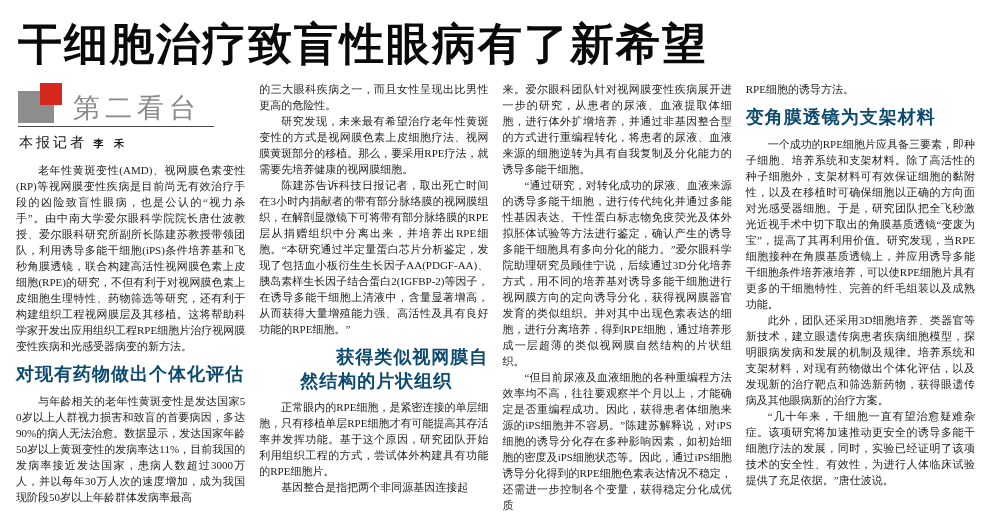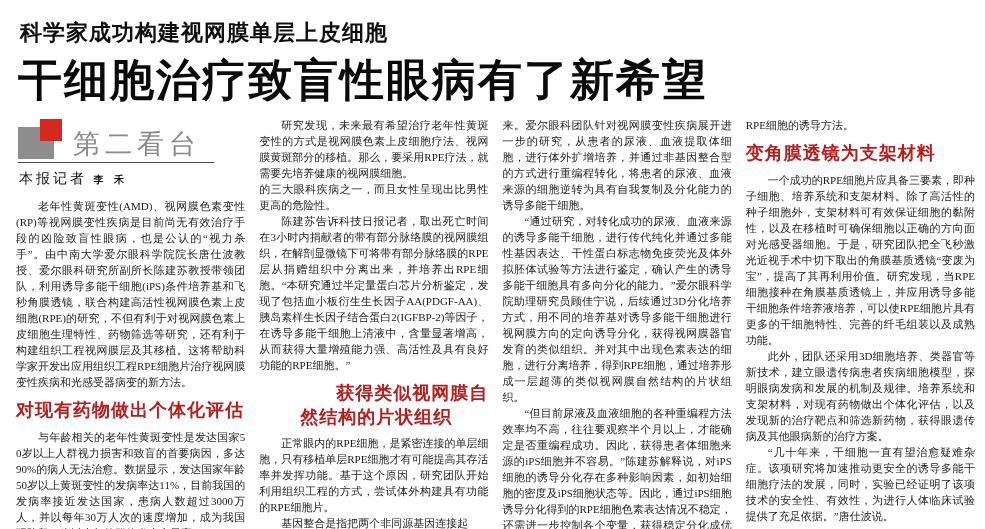--- a/index.html
+++ b/index.html
@@ -41,30 +41,29 @@
   .byline { margin:7px 0 10px 3px; font-size:14px; letter-spacing:3px; color:#111; }
   .byline b { font-size:10px; letter-spacing:4px; }
   
   .para {
     margin:0; font-size:11px; line-height:16px; text-align:justify;
     color:#1c1c1c; word-break:break-all;
   }
   .para.indent { text-indent:2em; }
   .subhead {
     font-family:"Liberation Sans","DejaVu Sans",sans-serif;
-    font-size:18px; font-weight:bold; color:#b91c1c;
+    font-size:18px; font-weight:bold; color:#0c4a6e;
     margin:9px 0 6px; line-height:1.3; letter-spacing:1px;
   }
   .subhead.indent { text-indent:2em;margin-left:41px; }
 </style>
 </head>
 <body>
 
 <div class="page">
-  <div class="kicker">科学家成功构建视网膜单层上皮细胞</div>
   <h1 class="headline">干细胞治疗致盲性眼病有了新希望</h1>
 
   <div class="columns">
     <div class="col">
       <div class="badge-row">
         <div class="badge-mark">
           <span class="sq-gray"></span>
           <span class="sq-red"></span>
         </div>
         <div class="badge-title">第二看台</div>
@@ -74,22 +73,22 @@
         <b>李 禾</b>
       </div>
       <div class="col-blocks">
           <p class="para indent">老年性黄斑变性(AMD)、视网膜色素变性(RP)等视网膜变性疾病是目前尚无有效治疗手段的凶险致盲性眼病，也是公认的“视力杀手”。由中南大学爱尔眼科学院院长唐仕波教授、爱尔眼科研究所副所长陈建苏教授带领团队，利用诱导多能干细胞(iPS)条件培养基和飞秒角膜透镜，联合构建高活性视网膜色素上皮细胞(RPE)的研究，不但有利于对视网膜色素上皮细胞生理特性、药物筛选等研究，还有利于构建组织工程视网膜层及其移植。这将帮助科学家开发出应用组织工程RPE细胞片治疗视网膜变性疾病和光感受器病变的新方法。</p>
           <h3 class="subhead">对现有药物做出个体化评估</h3>
           <p class="para indent">与年龄相关的老年性黄斑变性是发达国家50岁以上人群视力损害和致盲的首要病因，多达90%的病人无法治愈。数据显示，发达国家年龄50岁以上黄斑变性的发病率达11%，目前我国的发病率接近发达国家，患病人数超过3000万人，并以每年30万人次的速度增加，成为我国现阶段50岁以上年龄群体发病率最高</p>
         </div>
     </div>
     <div class="col">
       <div class="col-blocks">
+          <p class="para">的三大眼科疾病之一，而且女性呈现出比男性更高的危险性。</p>
           <p class="para indent">研究发现，未来最有希望治疗老年性黄斑变性的方式是视网膜色素上皮细胞疗法、视网膜黄斑部分的移植。那么，要采用RPE疗法，就需要先培养健康的视网膜细胞。</p>
-          <p class="para">的三大眼科疾病之一，而且女性呈现出比男性更高的危险性。</p>
           <p class="para indent">陈建苏告诉科技日报记者，取出死亡时间在3小时内捐献者的带有部分脉络膜的视网膜组织，在解剖显微镜下可将带有部分脉络膜的RPE层从捐赠组织中分离出来，并培养出RPE细胞。“本研究通过半定量蛋白芯片分析鉴定，发现了包括血小板衍生生长因子AA(PDGF-AA)、胰岛素样生长因子结合蛋白2(IGFBP-2)等因子，在诱导多能干细胞上清液中，含量显著增高，从而获得大量增殖能力强、高活性及具有良好功能的RPE细胞。”</p>
           <h3 class="subhead indent">获得类似视网膜自然结构的片状组织</h3>
           <p class="para indent">正常眼内的RPE细胞，是紧密连接的单层细胞，只有移植单层RPE细胞才有可能提高其存活率并发挥功能。基于这个原因，研究团队开始利用组织工程的方式，尝试体外构建具有功能的RPE细胞片。</p>
           <p class="para indent">基因整合是指把两个非同源基因连接起</p>
         </div>
     </div>
     <div class="col">
       <div class="col-blocks">
           <p class="para">来。爱尔眼科团队针对视网膜变性疾病展开进一步的研究，从患者的尿液、血液提取体细胞，进行体外扩增培养，并通过非基因整合型的方式进行重编程转化，将患者的尿液、血液来源的细胞逆转为具有自我复制及分化能力的诱导多能干细胞。</p>
           <p class="para indent">“通过研究，对转化成功的尿液、血液来源的诱导多能干细胞，进行传代纯化并通过多能性基因表达、干性蛋白标志物免疫荧光及体外拟胚体试验等方法进行鉴定，确认产生的诱导多能干细胞具有多向分化的能力。”爱尔眼科学院助理研究员顾佳宁说，后续通过3D分化培养方式，用不同的培养基对诱导多能干细胞进行视网膜方向的定向诱导分化，获得视网膜器官发育的类似组织。并对其中出现色素表达的细胞，进行分离培养，得到RPE细胞，通过培养形成一层超薄的类似视网膜自然结构的片状组织。</p>

